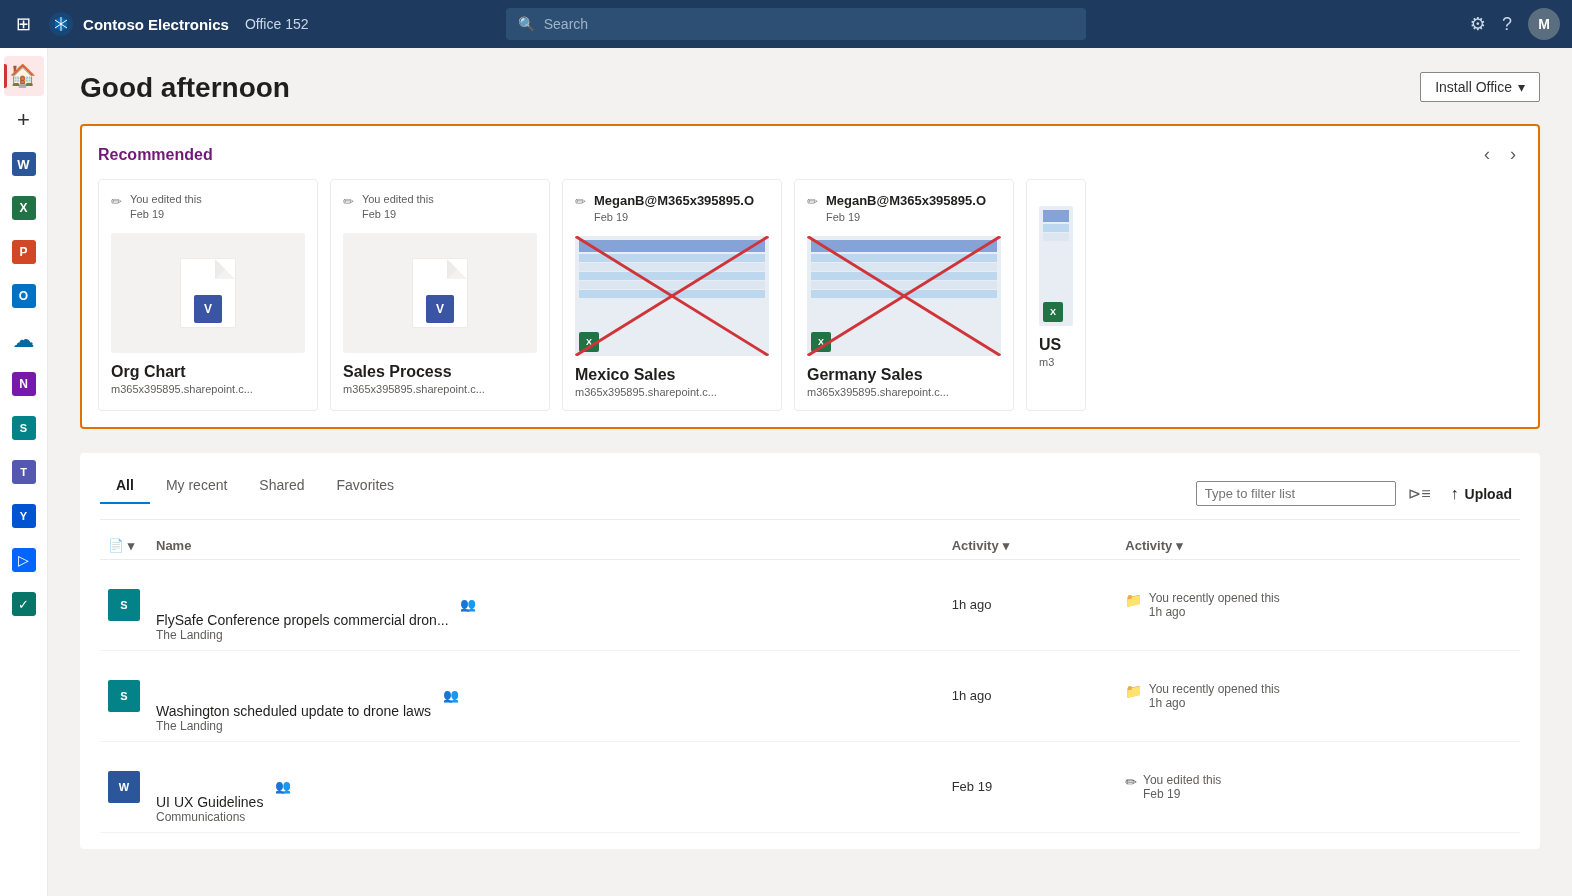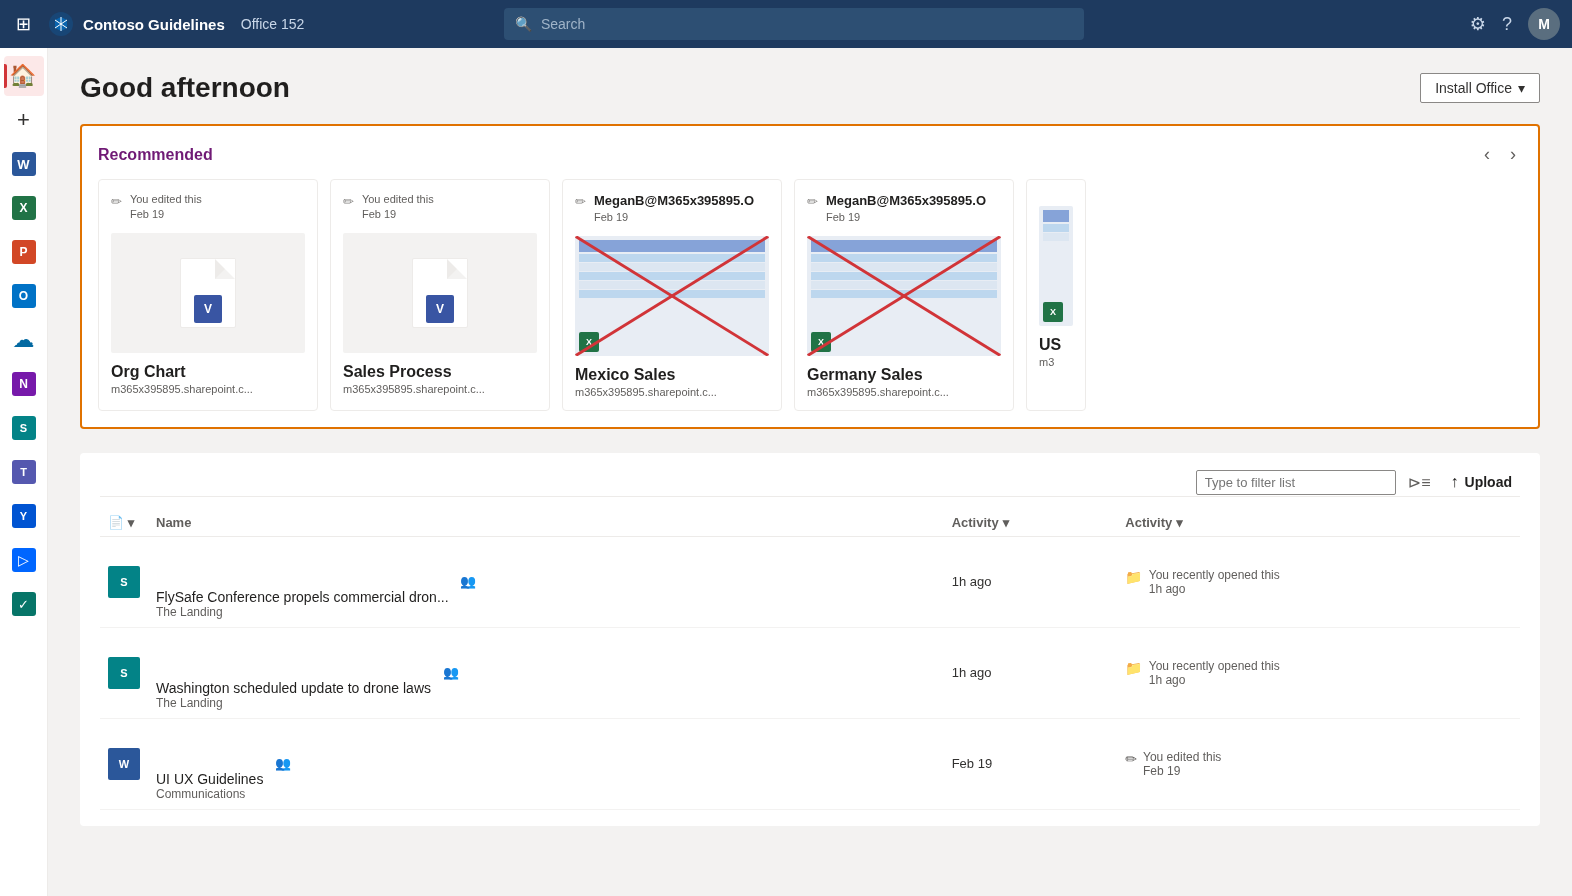--- a/index.html
+++ b/index.html
@@ -86,21 +86,21 @@
     .sidebar-excel .icon-e { width: 24px; height: 24px; background: #217346; border-radius: 3px; color: white; font-size: 12px; font-weight: 700; display: flex; align-items: center; justify-content: center; }
     .sidebar-ppt .icon-p { width: 24px; height: 24px; background: #d24726; border-radius: 3px; color: white; font-size: 12px; font-weight: 700; display: flex; align-items: center; justify-content: center; }
     .sidebar-outlook .icon-o { width: 24px; height: 24px; background: #0072c6; border-radius: 3px; color: white; font-size: 12px; font-weight: 700; display: flex; align-items: center; justify-content: center; }
     .sidebar-onedrive .icon { color: #0369a1; font-size: 22px; }
     .sidebar-onenote .icon-n { width: 24px; height: 24px; background: #7719aa; border-radius: 3px; color: white; font-size: 12px; font-weight: 700; display: flex; align-items: center; justify-content: center; }
 
     
     .content { flex: 1; overflow-y: auto; padding: 24px 32px; background: #f3f2f1; }
 
     
-    .content-header { display: flex; align-items: center; justify-content: space-between; margin-bottom: 20px; }
+    .content-header { display: flex; align-items: flex-start; justify-content: space-between; margin-bottom: 20px; }
     .content-header h1 { font-size: 28px; font-weight: 600; color: #201f1e; }
     .install-office-btn {
       display: flex; align-items: center; gap: 6px;
       border: 1px solid #8a8886; border-radius: 2px;
       padding: 6px 14px; background: white; cursor: pointer;
       font-size: 14px; color: #323130;
     }
 
     
     .recommended-section {
@@ -245,21 +245,21 @@
 <body>
 
 <nav class="top-nav">
   <span class="nav-grid-icon">⊞</span>
   <div class="nav-logo">
     <svg class="nav-logo-icon" viewBox="0 0 28 28" fill="none">
       <circle cx="14" cy="14" r="12" fill="#0078d4" opacity="0.2"></circle>
       <path d="M8 10 L14 7 L20 10 L20 18 L14 21 L8 18 Z" fill="#0078d4" opacity="0.6"></path>
       <path d="M14 7 L14 21 M8 10 L20 18 M20 10 L8 18" stroke="white" stroke-width="1"></path>
     </svg>
-    <span>Contoso Guidelines</span>
+    <span>Contoso Electronics</span>
   </div>
   <span class="nav-office">Office 152</span>
   <div class="search-bar">
     <span style="color:#a0b4c8; font-size:14px;">🔍</span>
     <input type="text" placeholder="Search" style="">
   </div>
   <div class="nav-right">
     <span class="nav-icon">⚙</span>
     <span class="nav-icon">?</span>
     <div class="nav-avatar">M</div>
@@ -437,20 +437,26 @@
           </div>
           <div class="rec-card-name">US</div>
           <div class="rec-card-url">m3</div>
         </div>
 
       </div>
     </div>
 
     <div class="files-section">
       <div style="display:flex;align-items:center;border-bottom:1px solid #edebe9;margin-bottom:12px;">
+        <div class="files-tabs" style="border-bottom:none;">
+          <button class="files-tab active">All</button>
+          <button class="files-tab">My recent</button>
+          <button class="files-tab">Shared</button>
+          <button class="files-tab">Favorites</button>
+        </div>
         <div class="files-tab-bar-right">
           <input type="text" class="filter-input" placeholder="Type to filter list" style="">
           <button class="filter-btn">
             <span>⊳≡</span>
           </button>
           <button class="upload-btn">
             <span style="font-size:16px;">↑</span>
             <span>Upload</span>
           </button>
         </div>

